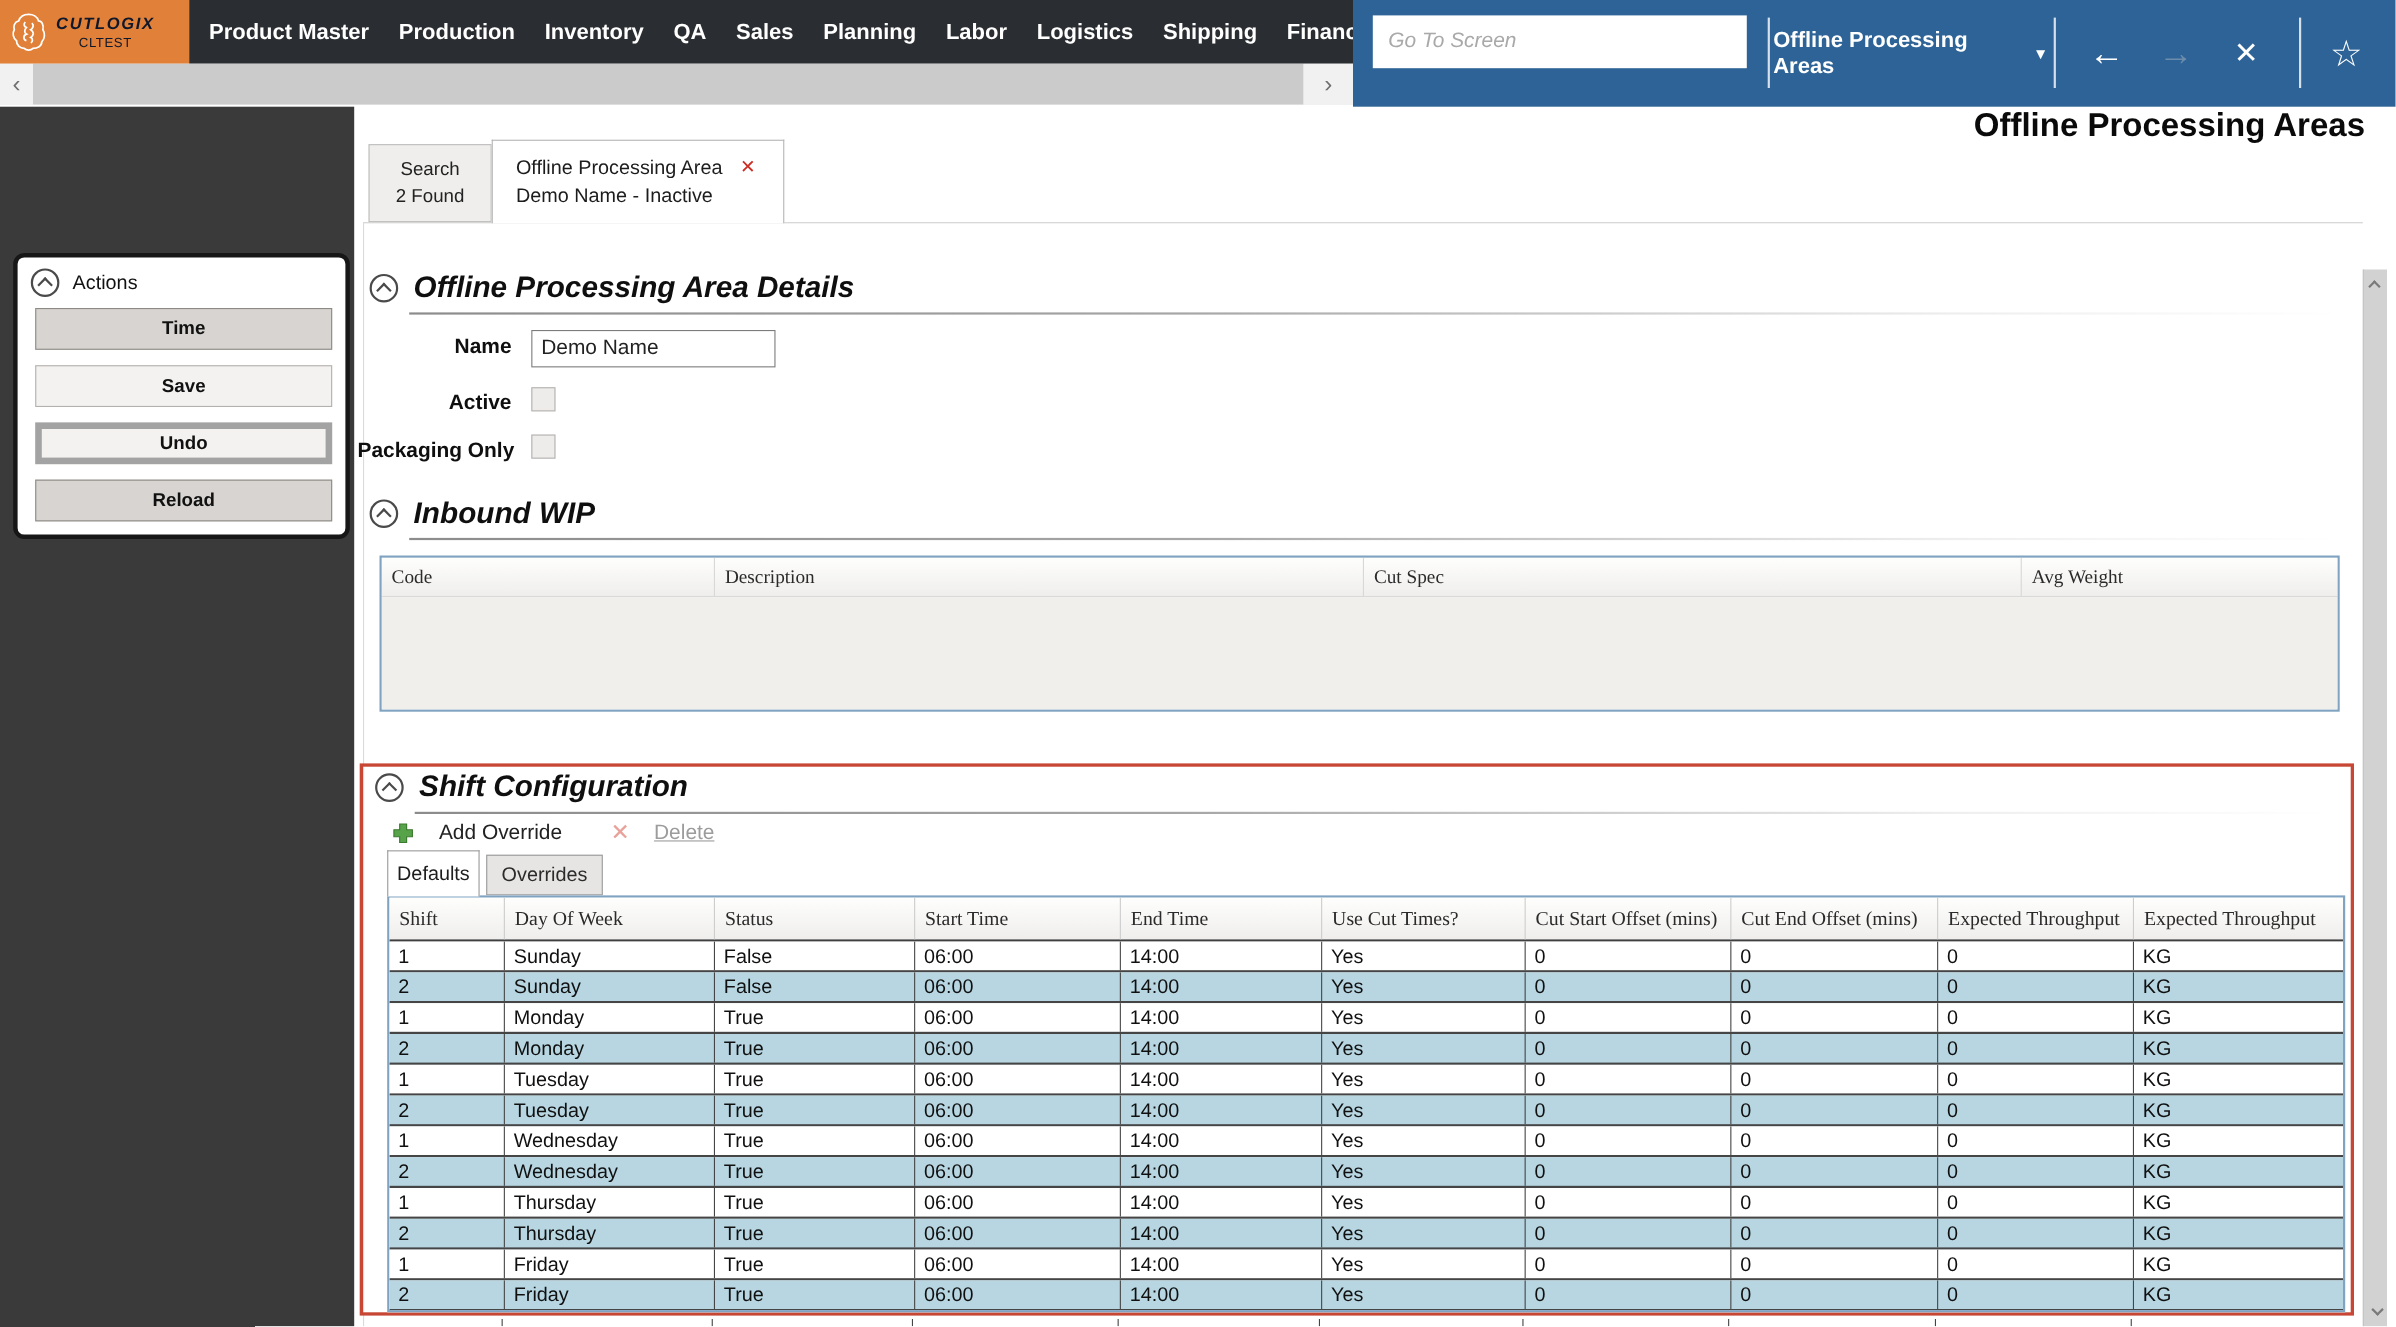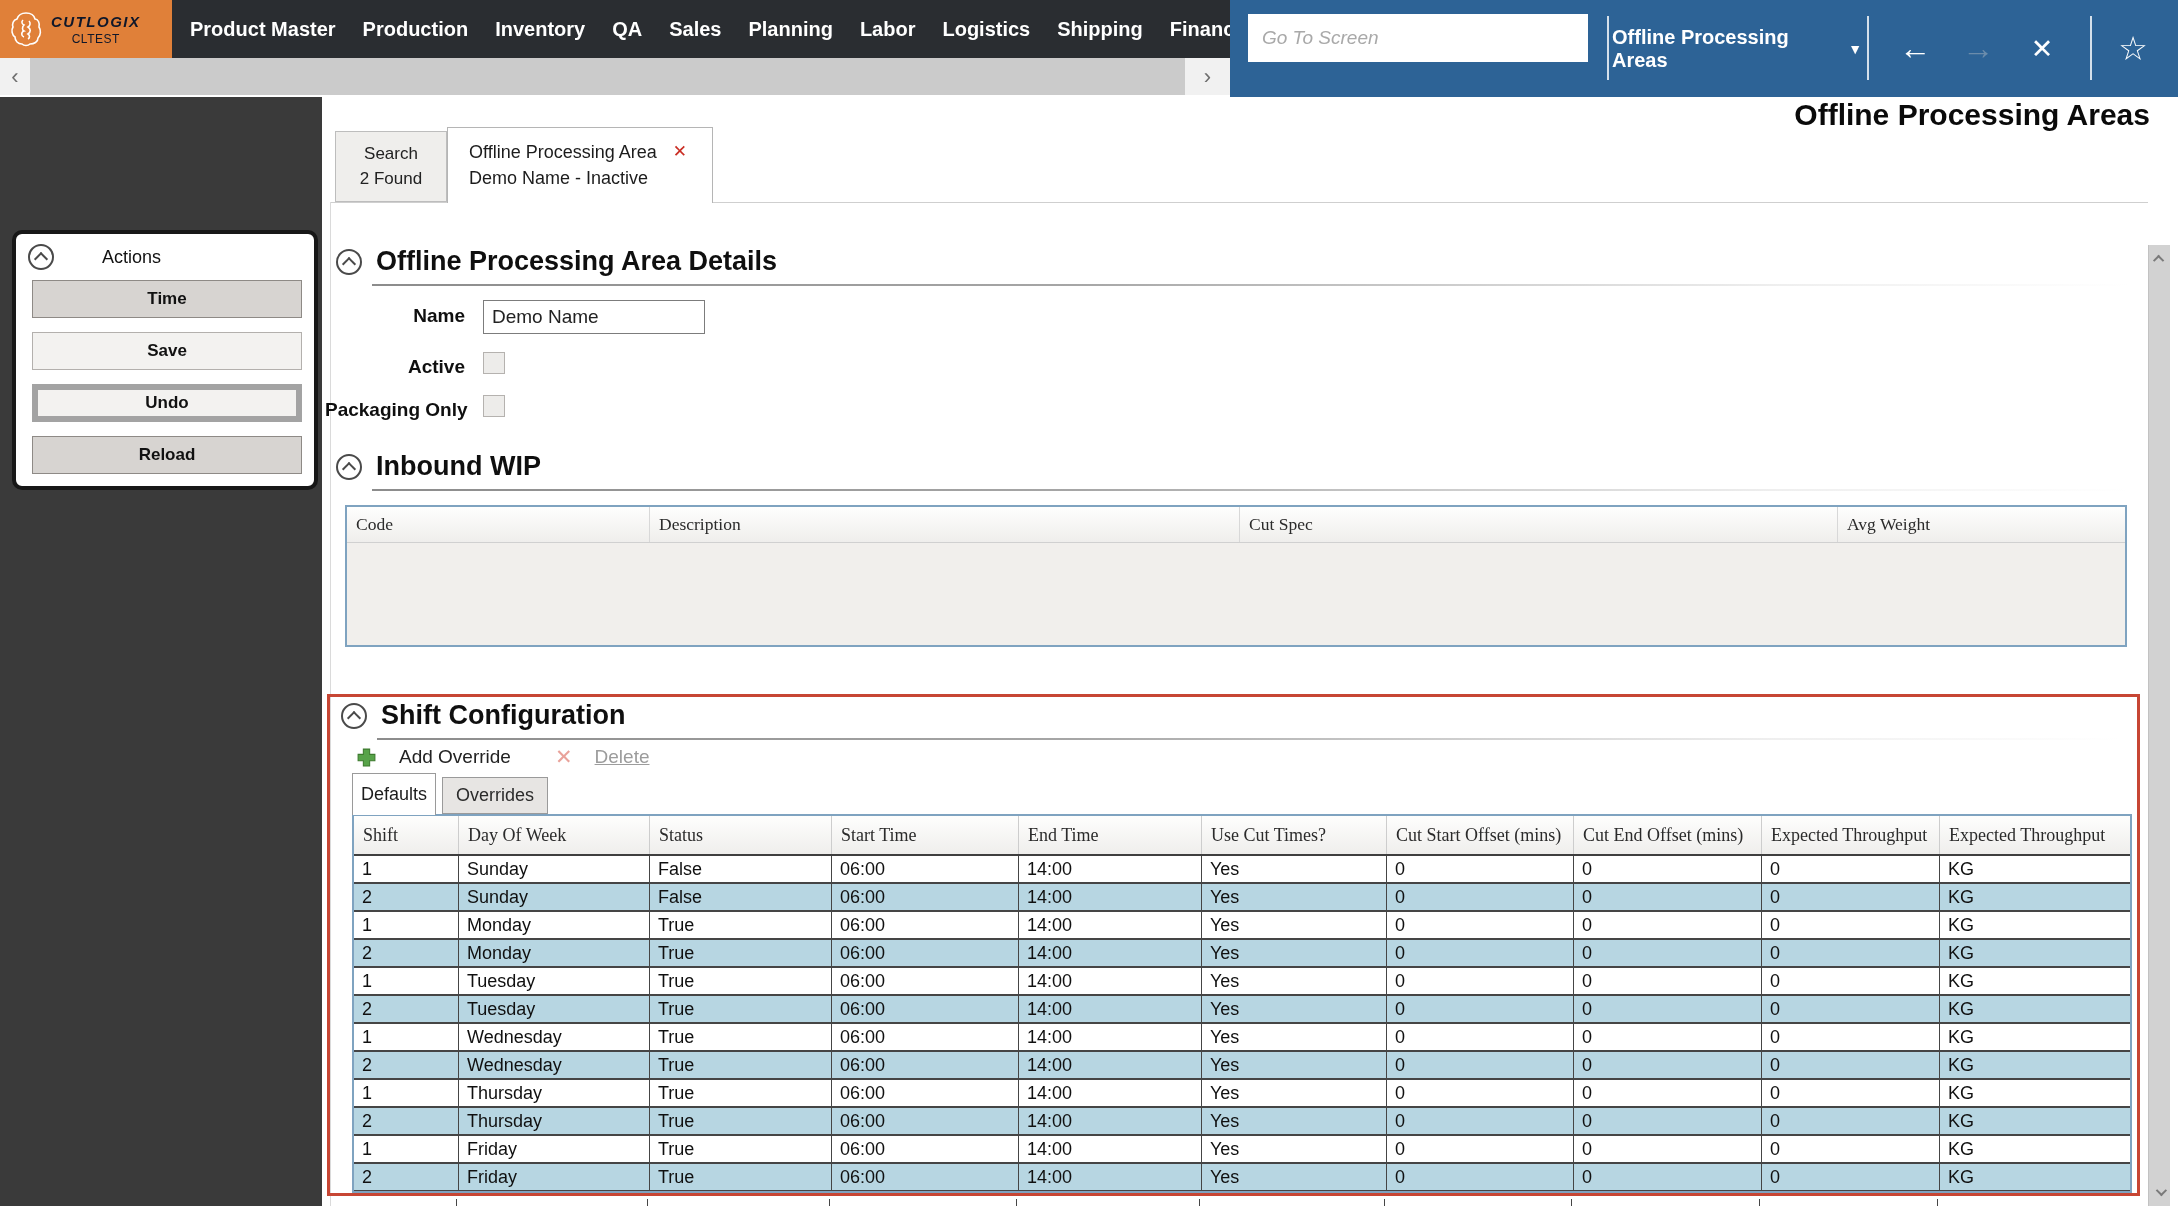--- a/index.html
+++ b/index.html
@@ -39,42 +39,42 @@
   .close-btn { left:782px; width:60px; color:#ffffff; font-size:27px; font-weight:700; }
   .star-btn  { left:868px; width:70px; color:#ffffff; font-size:33px; }
 
   
   .page-title { position:absolute; top:98px; right:28px; font-size:30px; font-weight:700; color:#0a0a0a; }
 
   
   .sidebar { position:absolute; left:0; top:97px; width:322px; height:1109px; background:#3a3a3a; }
   .actions-panel { position:absolute; left:12px; top:133px; width:306px; height:260px; background:#ffffff; border:4px solid #171717; border-radius:10px; }
   .actions-head { position:absolute; left:12px; top:10px; display:flex; align-items:center; gap:12px; }
-  .actions-title { font-size:18px; color:#111;margin-left:36px; }
+  .actions-title { font-size:18px; color:#111; }
   .abtn { display:block; position:absolute; left:16px; width:270px; height:38px; font-family:inherit; font-size:17px; font-weight:700; color:#111; cursor:pointer; }
   .abtn:nth-of-type(1) { top:46px;  background:#d7d4d1; border:1px solid #8e8a86; }
   .abtn:nth-of-type(2) { top:98px;  background:#f3f2f0; border:1px solid #b3b0ad; }
   .abtn:nth-of-type(3) { top:150px; background:#f3f2f0; border:6px solid #a3a3a3; }
   .abtn:nth-of-type(4) { top:202px; background:#d7d4d1; border:1px solid #8e8a86; }
 
   
   .cicon { width:26px; height:26px; border:2px solid #4a4a4a; border-radius:50%; position:relative; cursor:pointer; flex:0 0 auto; background:#fff; }
   .cicon::after { content:''; position:absolute; left:6px; top:8px; width:8px; height:8px; border-left:2.5px solid #4a4a4a; border-top:2.5px solid #4a4a4a; transform:rotate(45deg); }
 
   
   .tabline-h { position:absolute; left:330px; top:202px; width:1818px; height:1px; background:#cfcfcf; }
   .tabline-v { position:absolute; left:330px; top:202px; width:1px; height:1004px; background:#dadada; }
   .tab-search { position:absolute; left:335px; top:131px; width:112px; height:71px; background:#efeeec; border:1px solid #bdbdbd; text-align:center; padding-top:9px; font-size:17px; color:#222; line-height:25px; cursor:pointer; }
   .tab-record { position:absolute; left:447px; top:127px; width:266px; height:76px; background:#ffffff; border:1px solid #b5b5b5; border-bottom:none; z-index:3; padding:11px 0 0 21px; font-size:18px; color:#1c1c1c; line-height:26px; cursor:pointer; }
   .tab-record .row1 { display:flex; align-items:center; gap:16px; }
   .tab-close { color:#ca2e24; font-weight:700; font-size:17px; cursor:pointer; }
 
   
   .sec-head { position:absolute; display:flex; align-items:center; gap:14px; }
-  .sec-title { font-size:27px; font-weight:600; color:#0f0f0f; white-space:nowrap; }
+  .sec-title { font-size:27px; font-weight:600; color:#0f0f0f; white-space:nowrap;font-style:italic; }
   .sec-underline { position:absolute; height:2px; background:linear-gradient(to right,#8c8c8c 0%,#a6a6a6 40%,rgba(190,190,190,.25) 80%,rgba(190,190,190,0) 100%); }
 
   
   .f-label { position:absolute; left:325px; width:140px; text-align:right; font-size:19px; font-weight:700; color:#0f0f0f; white-space:nowrap; }
   .name-input { position:absolute; left:483px; top:300px; width:222px; height:34px; border:1px solid #7c7c7c; font-size:19px; padding:0 8px; color:#222; font-family:inherit; background:#fff; }
   .checkbox { position:absolute; left:483px; width:22px; height:22px; background:#edecea; border:1px solid #b5b2af; cursor:pointer; }
 
   
   .gridframe { position:absolute; background:#ffffff; border:2px solid #7fa3c0; overflow:hidden; }
   .ghead { display:flex; background:linear-gradient(#fefefd,#efeeec); }

